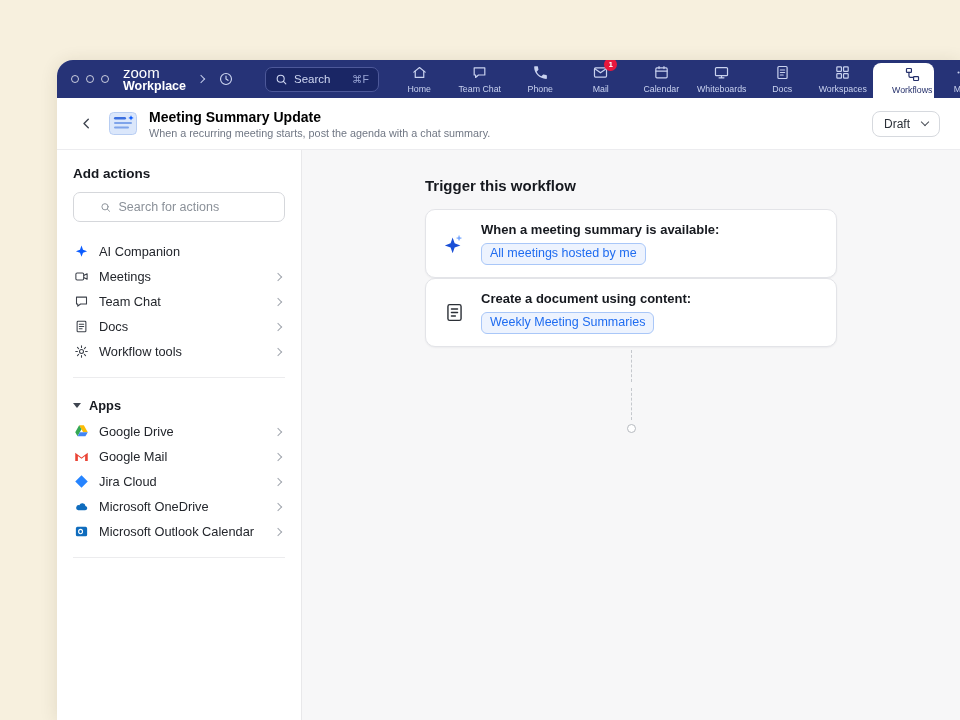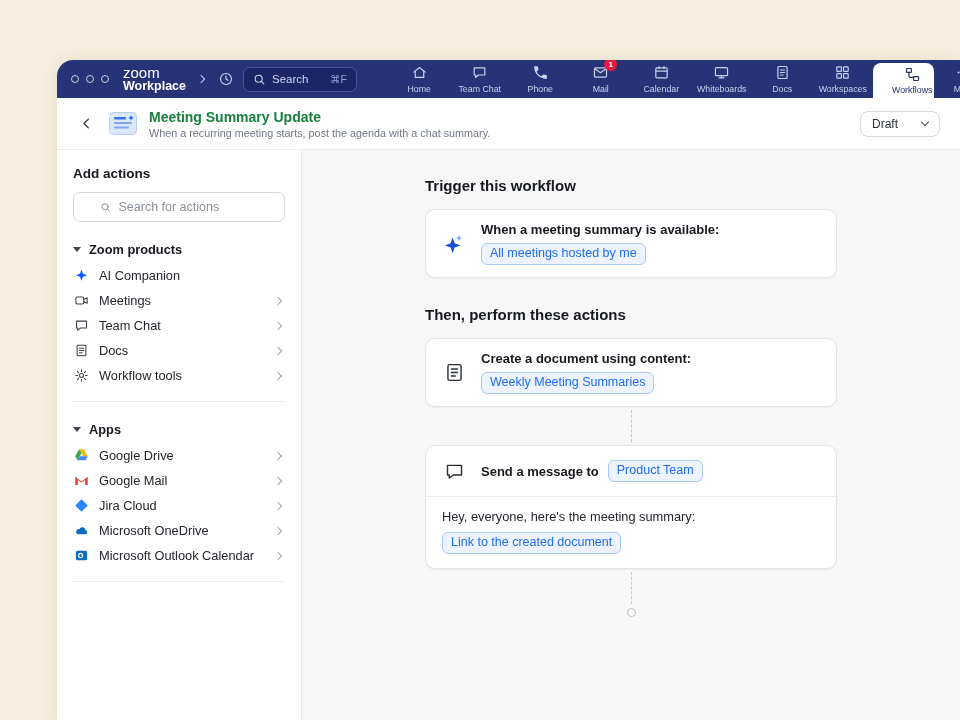--- a/index.html
+++ b/index.html
@@ -15,21 +15,21 @@
     padding-left:14px; color:#cdd6f1; }
   .dots { display:flex; gap:7px; margin-right:14px; }
   .dot-circle { width:8px; height:8px; border:1.2px solid rgba(255,255,255,.75); border-radius:50%; }
   .logo { color:#fff; line-height:1.05; }
   .logo-top { font-size:15px; }
   .logo-bottom { font-size:12.5px; font-weight:700; }
   .logo-chev { width:6px; height:6px; border-right:1.6px solid #c2cbe9; border-top:1.6px solid #c2cbe9;
     transform:rotate(45deg); margin:0 11px 0 12px; }
   .history-btn { width:22px; height:22px; display:flex; align-items:center; justify-content:center;
     color:#cdd6f1; cursor:pointer; }
-  .nav-search { margin-left:6px; display:flex; align-items:center; gap:6px;
+  .nav-search { margin-left:28px; display:flex; align-items:center; gap:6px;
     background:#1a2665; border:1px solid #4d5899; border-radius:7px; height:25px;
     padding:0 9px; font-size:11.5px; color:#cfd7f2; width:114px; cursor:pointer; }
   .search-shortcut { margin-left:auto; font-size:10.5px; color:#98a4d4; }
   .nav-items { display:flex; margin-left:auto; margin-right:-34px; height:38px; flex-shrink:0; }
   .nav-item { width:60.5px; height:38px; display:flex; flex-direction:column; align-items:center;
     justify-content:center; gap:2.5px; color:#c9d2ef; cursor:pointer; flex-shrink:0; }
   .nav-item svg { width:17px; height:17px; }
   .nav-label { font-size:8.8px; white-space:nowrap; }
   .nav-item.active { background:#fff; color:#25306b; border-radius:8px 8px 0 0;
     height:35px; align-self:flex-end;padding-left:18px; }
@@ -38,23 +38,23 @@
     font-size:8px; font-weight:700; min-width:13px; height:13px; border-radius:7px;
     display:flex; align-items:center; justify-content:center; padding:0 3px; }
 
   
   .header { height:52px; background:#fff; display:flex; align-items:center;
     padding:0 20px 0 18px; border-bottom:1px solid #ececef; gap:12px; }
   .back-btn { width:22px; height:22px; display:flex; align-items:center; justify-content:center;
     color:#3f4550; cursor:pointer; }
   .doc-thumb { width:28px; height:23px; border-radius:4px; }
   .header-text { display:flex; flex-direction:column; gap:2px; }
-  .page-title { font-size:14px; font-weight:700; color:#15803d; }
+  .page-title { font-size:14px; font-weight:700; color:#000000; }
   .page-subtitle { font-size:10.8px; color:#707784; }
-  .draft-btn { margin-left:auto; display:flex; align-items:center; gap:24px;
+  .draft-btn { margin-left:auto; display:flex; align-items:center; gap:12px;
     border:1px solid #d6d9de; border-radius:8px; padding:5px 11px; font-size:12px;
     color:#2b3038; background:#fff; cursor:pointer; }
   .chev-down { width:6px; height:6px; border-right:1.5px solid #4a4f57; border-bottom:1.5px solid #4a4f57;
     transform:rotate(45deg); margin-top:-3px; }
 
   
   .main { display:flex; height:570px;justify-content:center; }
   .sidebar { width:245px; min-width:245px; background:#fff; border-right:1px solid #e8e8ea;
     padding:14px 16px; overflow:hidden; }
   .sb-heading { font-size:13.5px; font-weight:700; color:#16191f; margin:2px 0 11px; }
@@ -239,24 +239,20 @@
       <div class="sb-heading">Add actions</div>
       <div class="sb-search">
         <svg viewBox="0 0 24 24" width="13" height="13" fill="none" stroke="currentColor" stroke-width="2" stroke-linecap="round">
             <circle cx="10.5" cy="10.5" r="6.5"></circle>
             <path d="m15.5 15.5 4.5 4.5"></path>
           </svg>
         <input type="text" placeholder="Search for actions" style="">
       </div>
 
       <div class="sb-section">
-        <div class="sb-section-header">
-          <span class="tri"></span>
-          <span>Zoom products</span>
-        </div>
         <div class="sb-item">
           <span class="sb-ic">
             <svg viewBox="0 0 24 24">
                 <path d="M12 2.5 14.4 9.1 21 11.5 14.4 13.9 12 20.5 9.6 13.9 3 11.5 9.6 9.1z" fill="#0b5cff"></path>
               </svg>
           </span>
           <span>AI Companion</span>
         </div>
         <div class="sb-item">
           <span class="sb-ic">
@@ -368,59 +364,40 @@
                 <path d="M17.5 2l1 2.5 2.5 1-2.5 1-1 2.5-1-2.5-2.5-1 2.5-1z" fill="#7aa9ff"></path>
               </svg>
           </span>
           <div class="card-col">
             <div class="card-text">When a meeting summary is available:</div>
             <span class="tag">All meetings hosted by me</span>
           </div>
         </div>
       </div>
 
-      <div class="canvas-heading heading-actions">Then, perform these actions</div>
 
       <div class="card">
         <div class="card-main">
           <span class="card-ic">
             <svg viewBox="0 0 24 24" width="21" height="21" fill="none" stroke="currentColor" stroke-width="1.6" stroke-linecap="round">
                 <rect x="4.5" y="3" width="15" height="18" rx="2"></rect>
                 <path d="M8.5 8h7M8.5 12h7M8.5 16h4.5"></path>
               </svg>
           </span>
           <div class="card-col">
             <div class="card-text">Create a document using content:</div>
             <span class="tag">Weekly Meeting Summaries</span>
           </div>
         </div>
       </div>
 
       <div class="connector">
         <div class="dash"></div>
       </div>
 
-      <div class="card">
-        <div class="card-row">
-          <span class="card-ic">
-            <svg viewBox="0 0 24 24" width="21" height="21" fill="none" stroke="currentColor" stroke-width="1.6" stroke-linejoin="round">
-                <path d="M4 5h16v11h-9.5L6 19.5V16H4z"></path>
-              </svg>
-          </span>
-          <div class="row-text-tag">
-            <span class="card-text">Send a message to</span>
-            <span class="tag">Product Team</span>
-          </div>
-        </div>
-        <div class="card-divider"></div>
-        <div class="msg-body">
-          <div class="msg-text">Hey, everyone, here's the meeting summary:</div>
-          <span class="tag">Link to the created document</span>
-        </div>
-      </div>
 
       <div class="connector">
         <div class="dash"></div>
         <div class="end-dot"></div>
       </div>
     </div>
   </div>
 </div>
 
 </body></html>

